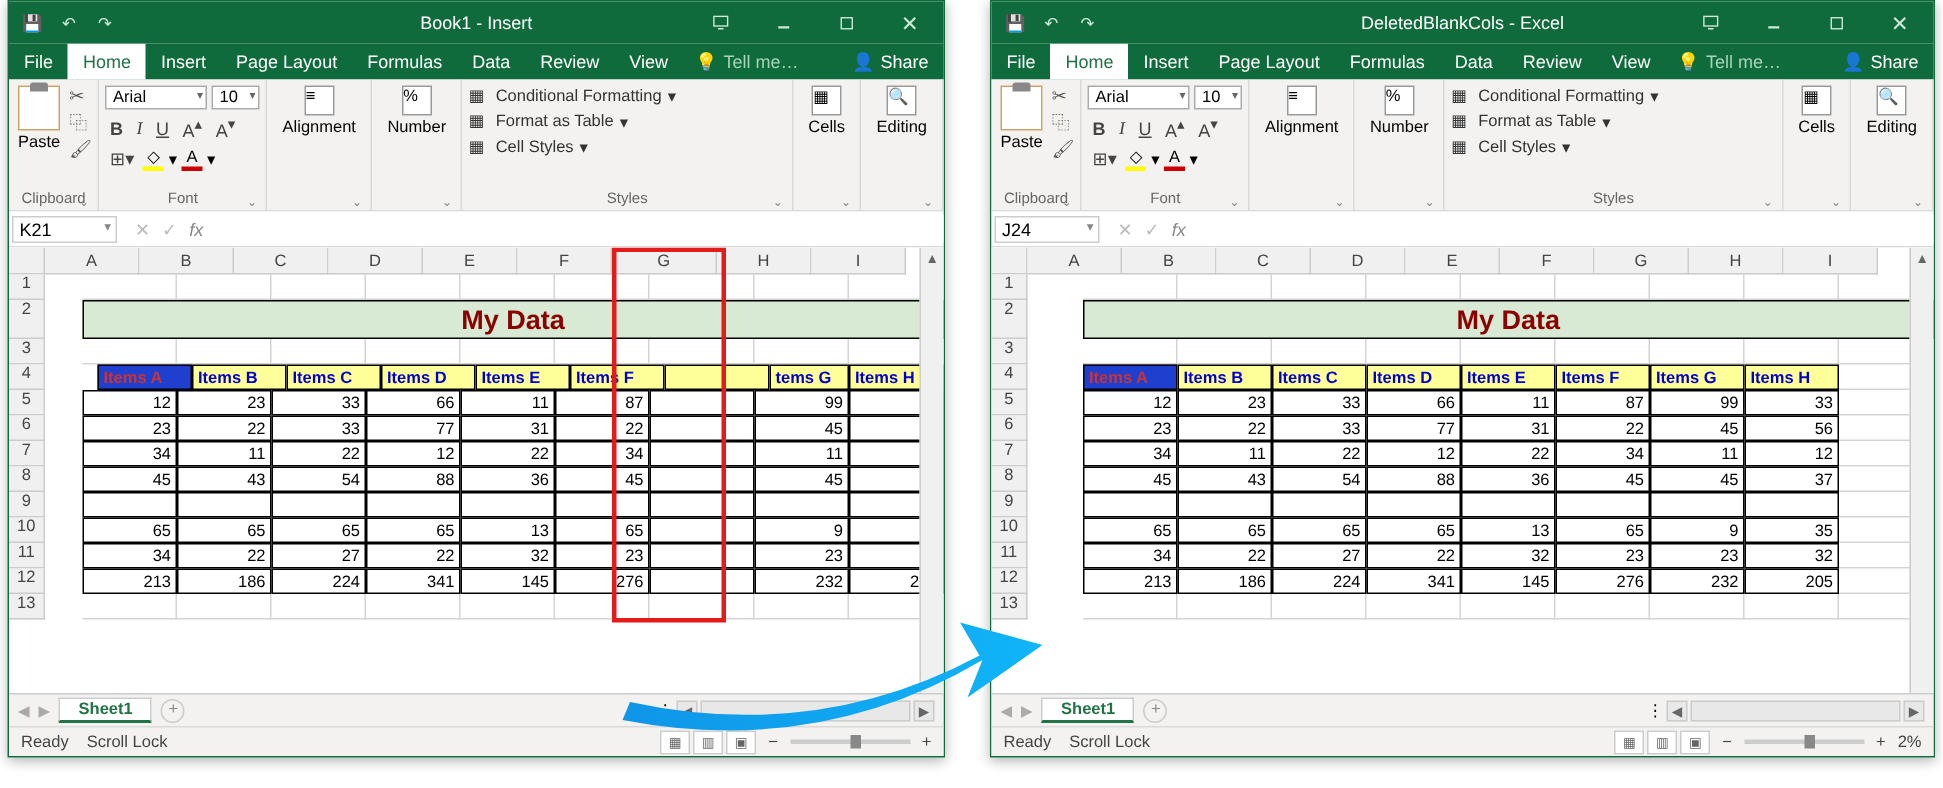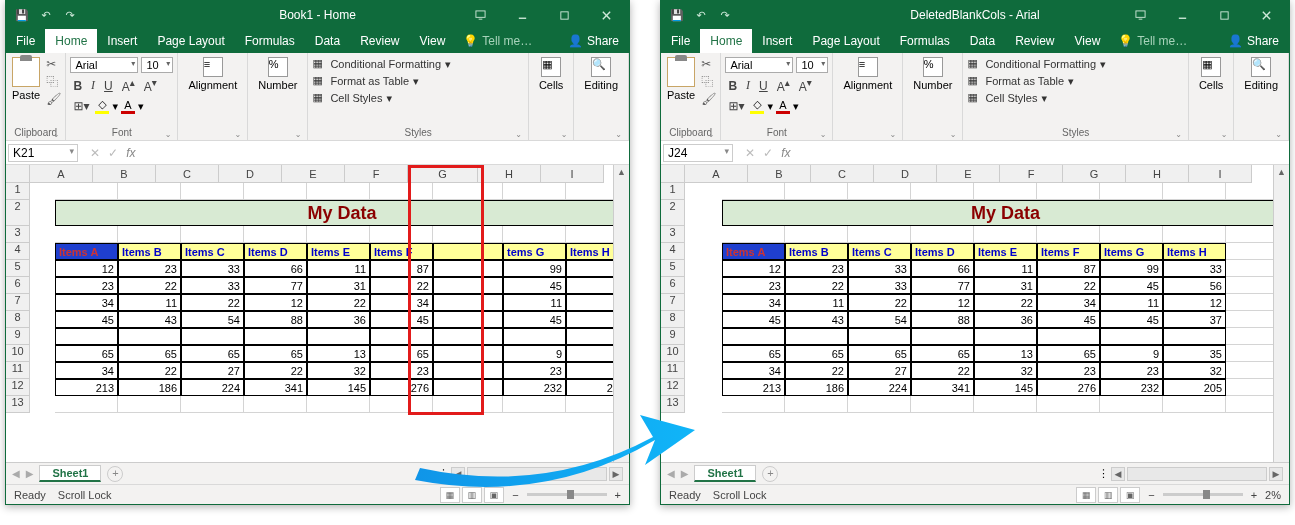--- a/index.html
+++ b/index.html
@@ -162,21 +162,21 @@
 </head>
 <body>
 
 <div class="excel-window window-left">
   <div class="titlebar">
     <div class="qat">
       <span class="qat-icon">💾</span>
       <span class="qat-icon">↶</span>
       <span class="qat-icon">↷</span>
     </div>
-    <span class="title-text">Book1 - Home</span>
+    <span class="title-text">Book1 - Insert</span>
     <div class="win-controls">
       <span class="win-btn">
           <svg viewBox="0 0 12 12">
             <rect x="1" y="1" width="10" height="7" fill="none" stroke="currentColor"></rect>
             <path d="M4 10 L8 10" stroke="currentColor"></path>
           </svg>
         </span>
       <span class="win-btn">
           <svg viewBox="0 0 12 12">
             <line x1="2" y1="9" x2="10" y2="9" stroke="currentColor" stroke-width="1.5"></line>
@@ -372,21 +372,21 @@
             <div class="cell" style="width: 63px;"></div>
           </div>
           <div class="row">
             <div class="cell header-cell" style="background: rgb(31, 63, 207); color: rgb(204, 51, 51); width: 63px;">Items A</div>
             <div class="cell header-cell" style="width: 63px;">Items B</div>
             <div class="cell header-cell" style="width: 63px;">Items C</div>
             <div class="cell header-cell" style="width: 63px;">Items D</div>
             <div class="cell header-cell" style="width: 63px;">Items E</div>
             <div class="cell header-cell" style="width: 63px;">Items F</div>
             <div class="cell header-cell" style="width: 70px;"></div>
-            <div class="cell header-cell" style="width: 63px;">tems G</div>
+            <div class="cell header-cell" style="width: 53px;">tems G</div>
             <div class="cell header-cell" style="width: 63px;">Items H</div>
           </div>
           <div class="row">
             <div class="cell data-cell" style="width: 63px;">12</div>
             <div class="cell data-cell" style="width: 63px;">23</div>
             <div class="cell data-cell" style="width: 63px;">33</div>
             <div class="cell data-cell" style="width: 63px;">66</div>
             <div class="cell data-cell" style="width: 63px;">11</div>
             <div class="cell data-cell" style="width: 63px;">87</div>
             <div class="cell blank-bordered" style="width: 70px;"></div>
@@ -518,21 +518,21 @@
   </div>
 </div>
 
 <div class="excel-window window-right">
   <div class="titlebar">
     <div class="qat">
       <span class="qat-icon">💾</span>
       <span class="qat-icon">↶</span>
       <span class="qat-icon">↷</span>
     </div>
-    <span class="title-text">DeletedBlankCols - Arial</span>
+    <span class="title-text">DeletedBlankCols - Excel</span>
     <div class="win-controls">
       <span class="win-btn">
           <svg viewBox="0 0 12 12">
             <rect x="1" y="1" width="10" height="7" fill="none" stroke="currentColor"></rect>
             <path d="M4 10 L8 10" stroke="currentColor"></path>
           </svg>
         </span>
       <span class="win-btn">
           <svg viewBox="0 0 12 12">
             <line x1="2" y1="9" x2="10" y2="9" stroke="currentColor" stroke-width="1.5"></line>

